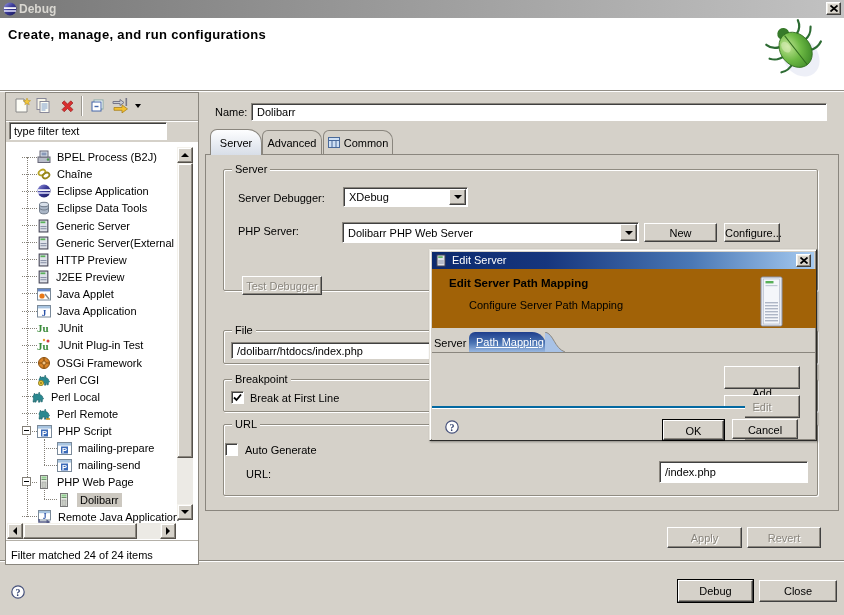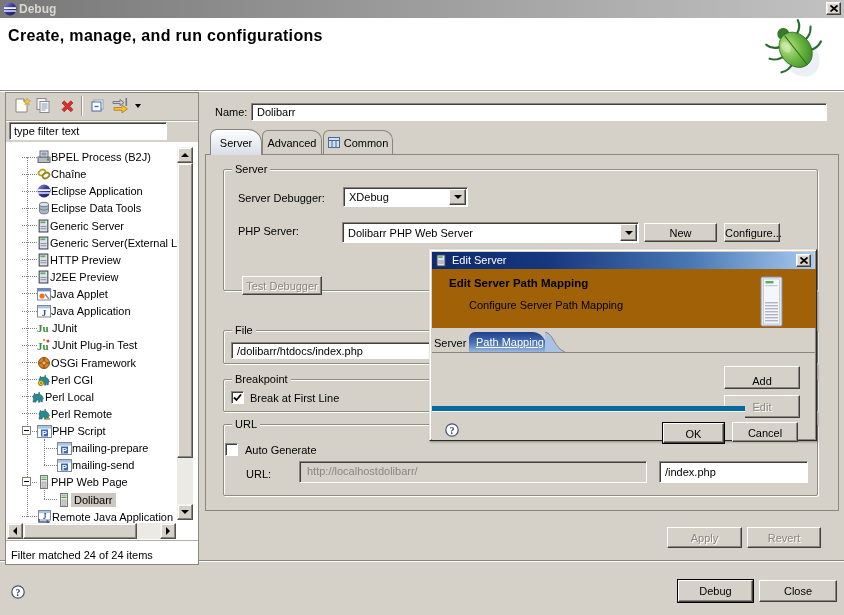--- a/index.html
+++ b/index.html
@@ -3,35 +3,35 @@
 <meta charset="utf-8">
 <style>
 *{box-sizing:border-box;margin:0;padding:0}
 html,body{width:844px;height:615px;overflow:hidden}
 body{font-family:"Liberation Sans",sans-serif;font-size:11px;background:#d5d1c9;position:relative;color:#000}
 .abs{position:absolute}
 .titlebar{left:0;top:0;width:844px;height:18px;background:linear-gradient(to right,#787878,#c2c2c2)}
 .titletxt{position:absolute;left:19px;top:2px;font-weight:bold;font-size:12px;color:#d9d7d1}
 .winbtn{background:#d9d5cd;border:1px solid;border-color:#fff #404040 #404040 #fff;box-shadow:inset -1px -1px 0 #8a867e,inset 1px 1px 0 #f0eee8;display:flex;align-items:center;justify-content:center}
 .header{left:0;top:18px;width:844px;height:72px;background:#fff}
-.headtxt{position:absolute;left:8px;top:9px;font-size:16px;font-weight:bold;letter-spacing:0.33px}
+.headtxt{position:absolute;left:8px;top:9px;font-size:13px;font-weight:bold;letter-spacing:0.33px}
 .hline1{left:0;top:90px;width:844px;height:1px;background:#928e86}
 .hline2{left:0;top:91px;width:844px;height:1px;background:#fff}
 .sepline{left:0;top:560px;width:844px;height:1px;background:#8a867e}
 .sepline2{left:0;top:561px;width:844px;height:1px;background:#fff}
 
 .lpanel{left:5px;top:92px;width:194px;height:473px;border:1px solid #8a867e;background:#fff}
 .ltoolbar{position:absolute;left:0;top:0;width:192px;height:28px;background:#d5d1c9;border-bottom:1px solid #aaa69e}
 .lfilterzone{position:absolute;left:0;top:29px;width:192px;height:20px;background:#d5d1c9}
 .filterinput{position:absolute;left:3px;top:0px;width:158px;height:18px;background:#fff;border:1px solid;border-color:#8a867e #fff #fff #8a867e;box-shadow:inset 1px 1px 0 #404040;padding:2px 0 0 4px}
 .tsep{position:absolute;left:75px;top:3px;width:1px;height:20px;background:#9c9890;box-shadow:1px 0 0 #fff}
 .tree{position:absolute;left:0;top:49px;width:192px;height:398px;background:#fff;overflow:hidden}
 .trow{position:absolute;height:17px;display:flex;align-items:center;white-space:nowrap}
 .trow svg{flex:0 0 auto}
-.trow span{}
+.trow span{margin-left:6px}
 .doth{position:absolute;border-top:1px dotted #848078}
 .dotv{position:absolute;border-left:1px dotted #848078}
 .expbox{position:absolute;width:9px;height:9px;background:#fff;border:1px solid #848078;display:flex;align-items:center;justify-content:center}
 .expbox div{width:5px;height:1px;background:#000}
 .sel{background:#ccc8c0}
 
 .sbbtn{position:absolute;background:#d5d1c9;border:1px solid;border-color:#f4f2ec #55514b #55514b #f4f2ec;box-shadow:inset -1px -1px 0 #8a867e,inset 1px 1px 0 #fff;display:flex;align-items:center;justify-content:center}
 .vtrack{position:absolute;left:171px;top:5px;width:16px;height:373px;background:#eceae5}
 .htrack{position:absolute;left:1px;top:381px;width:169px;height:16px;background:#eceae5}
 .filtertxt{position:absolute;left:0px;top:447px;width:192px;height:24px;background:#fff;border-top:1px solid #b4b0a8;padding:8px 0 0 5px}
@@ -477,21 +477,20 @@
         <path d="M1 4.5 L3.5 7 L8 1.5" stroke="#000" stroke-width="1.8" fill="none"></path>
       </svg>
     </div>
  <div class="abs" style="left:45px;top:238px">Break at First Line</div>
  <div class="group" style="left:18px;top:270px;width:595px;height:72px">
       <div class="lg">URL</div>
     </div>
  <div class="cb" style="left:20px;top:289px"></div>
  <div class="abs" style="left:40px;top:290px">Auto Generate</div>
  <div class="abs" style="left:41px;top:314px">URL:</div>
- <div class="abs dis-field" style="left:94px;top:307px;width:348px;height:22px">http://localhostdolibarr/</div>
  <div class="abs sunken" style="left:454px;top:307px;width:149px;height:22px;padding:4px 0 0 5px">/index.php</div>
 </div>
 <div class="abs btn dis" style="left:667px;top:527px;width:75px;height:21px;padding-top:4px">Apply</div>
 <div class="abs btn dis" style="left:747px;top:527px;width:74px;height:21px;padding-top:4px">Revert</div>
 <svg class="abs" style="left:11px;top:585px" width="14" height="14">
     <use href="#help"></use>
   </svg>
 <div class="abs btn def" style="left:678px;top:580px;width:75px;height:22px;padding-top:4px">Debug</div>
 <div class="abs btn" style="left:759px;top:580px;width:78px;height:22px;padding-top:4px">Close</div>
 
@@ -514,22 +513,22 @@
         <use href="#tower"></use>
       </svg>
  </div>
  <div class="abs" style="left:4px;top:87px">Server</div>
  <div class="abs" style="left:39px;top:82px;width:77px;height:20px;background:linear-gradient(#1e3e8c,#4a74b4 55%,#9ab8e0);border-radius:6px 14px 0 0;color:#fff;padding:4px 0 0 7px;text-decoration:underline">Path Mapping</div>
  <svg class="abs" style="left:115px;top:82px" width="20" height="20">
       <path d="M0 0 C9 2 9 16 20 20 L0 20 Z" fill="#a8c2e6"></path>
       <path d="M0 0 C9 2 9 16 20 20" fill="none" stroke="#8a867e" stroke-width="1"></path>
     </svg>
  <div class="abs" style="left:2px;top:102px;width:384px;height:1px;background:#8a867e"></div>
- <div class="abs btn" style="left:294px;top:116px;width:76px;height:23px;padding-top:8px">Add</div>
+ <div class="abs btn" style="left:294px;top:116px;width:76px;height:23px;padding-top:20px">Add</div>
  <div class="abs btn dis" style="left:294px;top:145px;width:76px;height:23px;padding-top:5px">Edit</div>
- <div class="abs" style="left:2px;top:156px;width:313px;height:34px;background:#d5d1c9;border-top:5px solid #0369a1;box-shadow:inset 0 1px 0 #fff">
+ <div class="abs" style="left:2px;top:156px;width:313px;height:34px;background:#d5d1c9;border-top:2px solid #0369a1;box-shadow:inset 0 1px 0 #fff">
   <svg class="abs" style="left:13px;top:12px" width="14" height="14">
         <use href="#help"></use>
       </svg>
   <div class="abs btn def" style="left:231px;top:12px;width:61px;height:20px;padding-top:4px">OK</div>
   <div class="abs btn" style="left:300px;top:11px;width:66px;height:20px;padding-top:4px">Cancel</div>
  </div>
 </div>
 
 </body></html>

